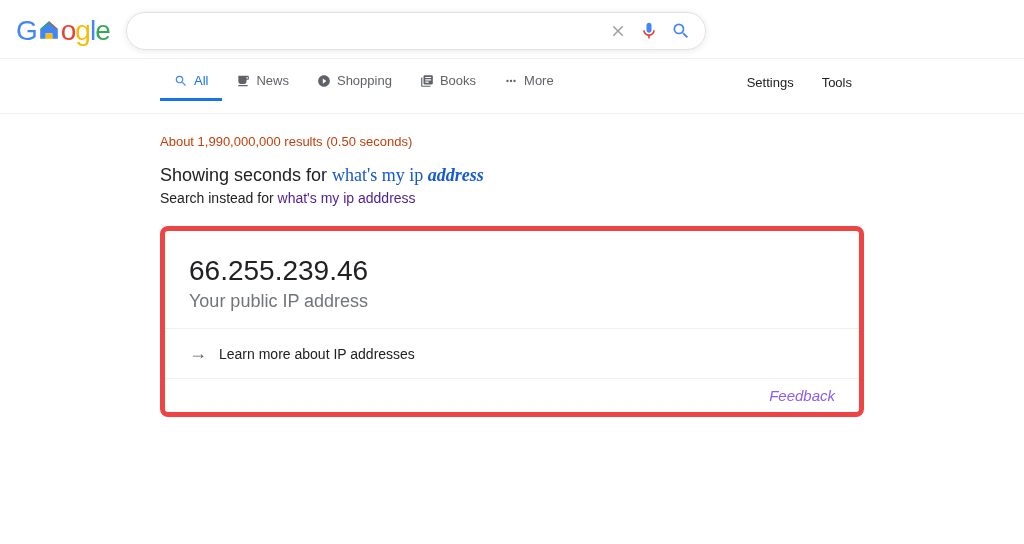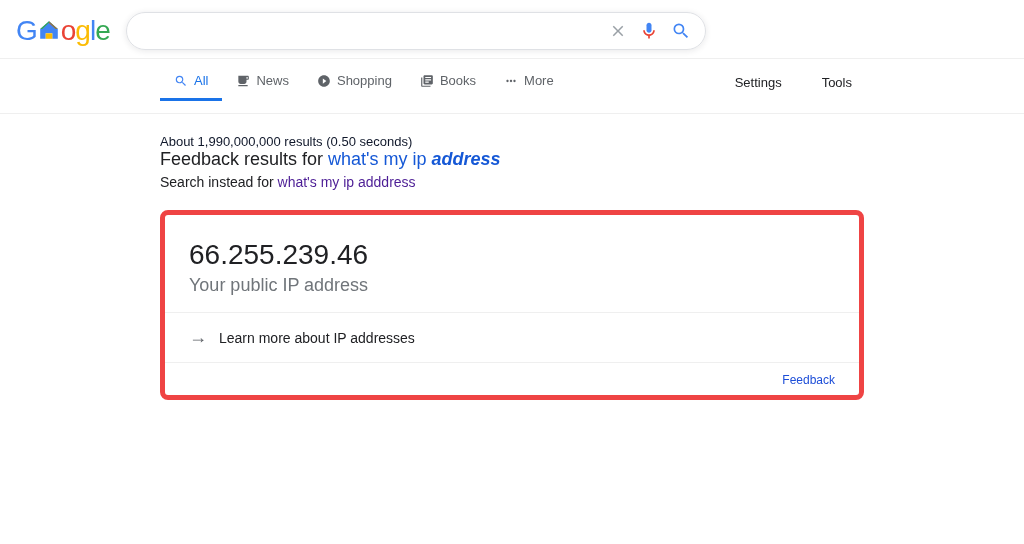--- a/index.html
+++ b/index.html
@@ -111,54 +111,56 @@
       user-select: none;
     }
     .nav-tab.active {
       color: #1a73e8;
       border-bottom: 3px solid #1a73e8;
     }
 
     .nav-settings {
       display: flex;
       align-items: center;
-      gap: 16px;
+      gap: 4px;
       margin-left: auto;
     }
 
     .nav-link {
       padding: 10px 12px;
       font-size: 13px;
       color: #202124;
       cursor: pointer;
       text-decoration: none;
     }
 
     
     .content {
       padding: 20px 160px;
       max-width: 1024px;
     }
 
     .result-stats {
       font-size: 13px;
-      color: #0f172a;
+      color: #c2410c;
+      margin-bottom: 16px;
     }
 
     .spell-correction {
       margin-bottom: 20px;
     }
     .spell-correction .showing-line {
       font-size: 18px;
       color: #202124;
       margin-bottom: 4px;
     }
     .spell-correction .showing-line a {
       color: #1558d6;
       text-decoration: none;
+      font-family: Liberation Serif, serif;
     }
     .spell-correction .instead-line {
       font-size: 14px;
       color: #202124;
     }
     .spell-correction .instead-line a {
       color: #4c1d95;
       text-decoration: none;
       margin-top: 16px;
     }
@@ -208,22 +210,23 @@
       font-size: 14px;
       color: #202124;
     }
 
     .ip-feedback {
       padding: 8px 24px;
       text-align: right;
     }
 
     .feedback-link {
-      font-size: 12px;
-      color: #1d4ed8;
+      font-size: 15px;
+      color: #8b5cf6;
+      font-style: italic;
       cursor: pointer;
       text-decoration: none;
     }
   </style>
 </head>
 <body>
 
 <div class="header">
 
   <a class="logo" href="#">
@@ -306,21 +309,21 @@
     <a class="nav-link" href="#">Tools</a>
   </div>
 </nav>
 
 <div class="content">
 
   <div class="result-stats">About 1,990,000,000 results (0.50 seconds)</div>
 
   <div class="spell-correction">
     <div class="showing-line">
-      <span>Feedback results for </span><a href="#"><span>what's my ip </span><strong><em>address</em></strong></a>
+      <span>Showing seconds for </span><a href="#"><span>what's my ip </span><strong><em>address</em></strong></a>
     </div>
     <div class="instead-line">
       <span>Search instead for </span><a href="#"><span>what's my ip adddress</span></a>
     </div>
   </div>
 
   <div class="ip-card">
     <div class="ip-display">
       <div class="ip-address">66.255.239.46</div>
       <div class="ip-label">Your public IP address</div>

